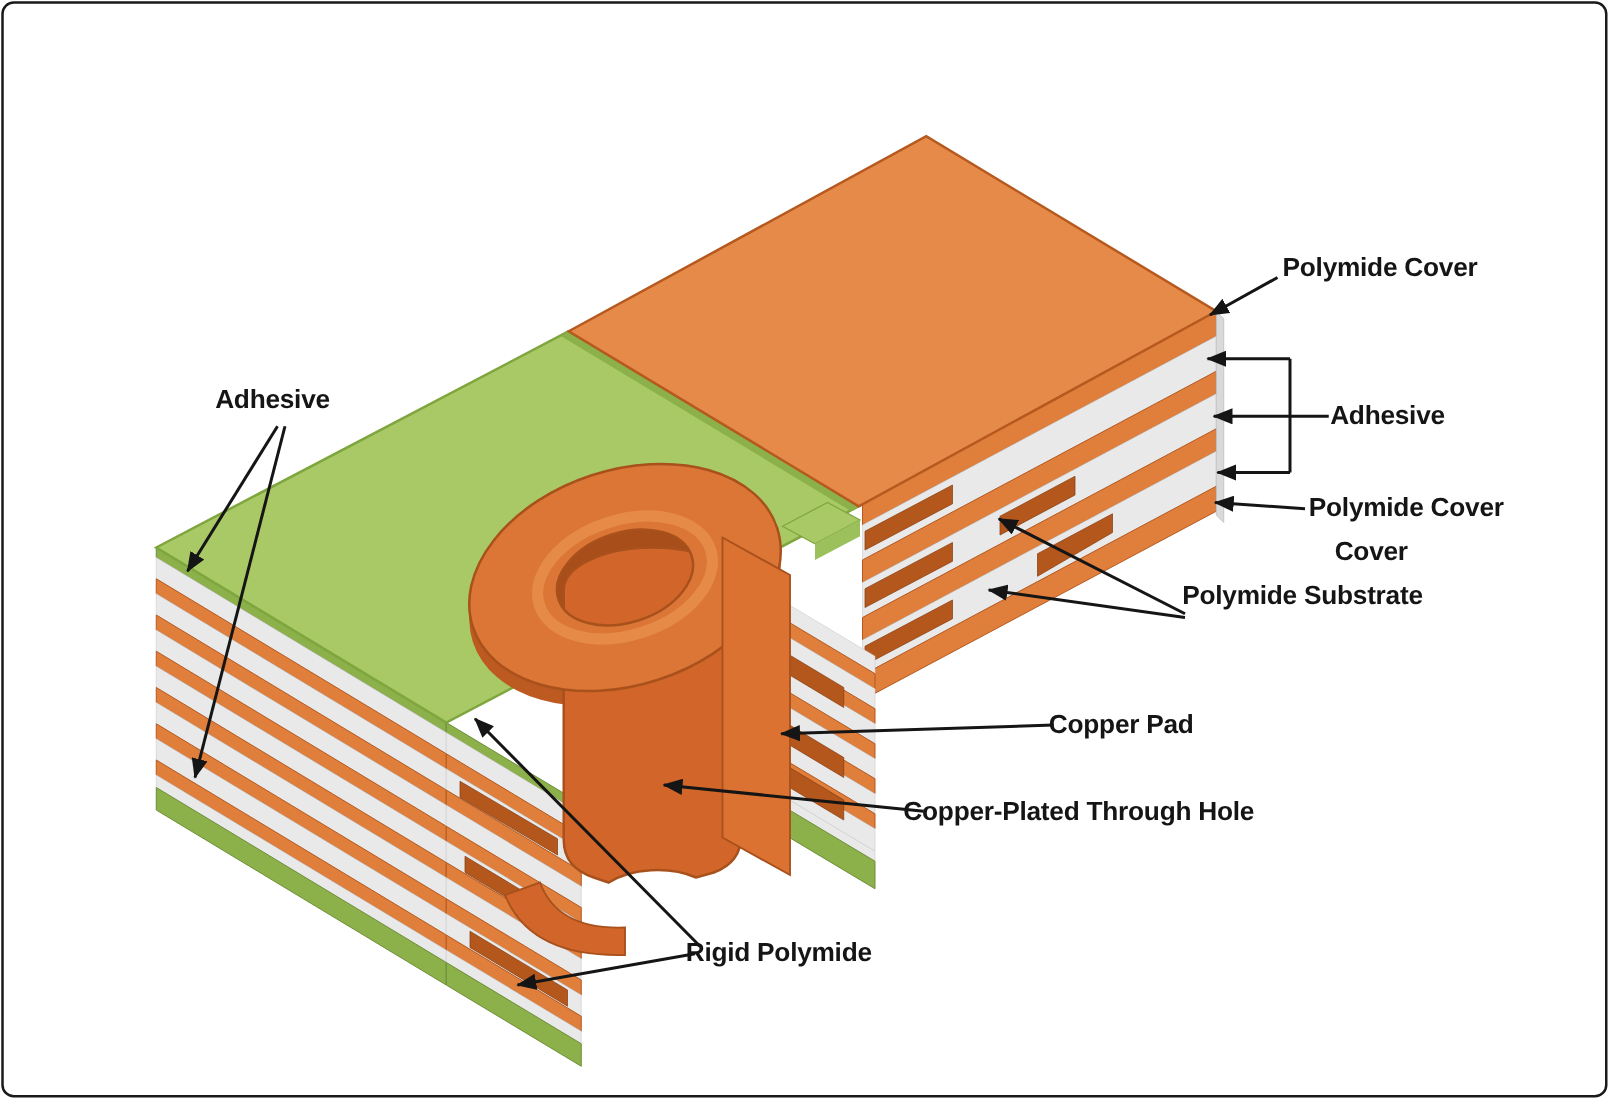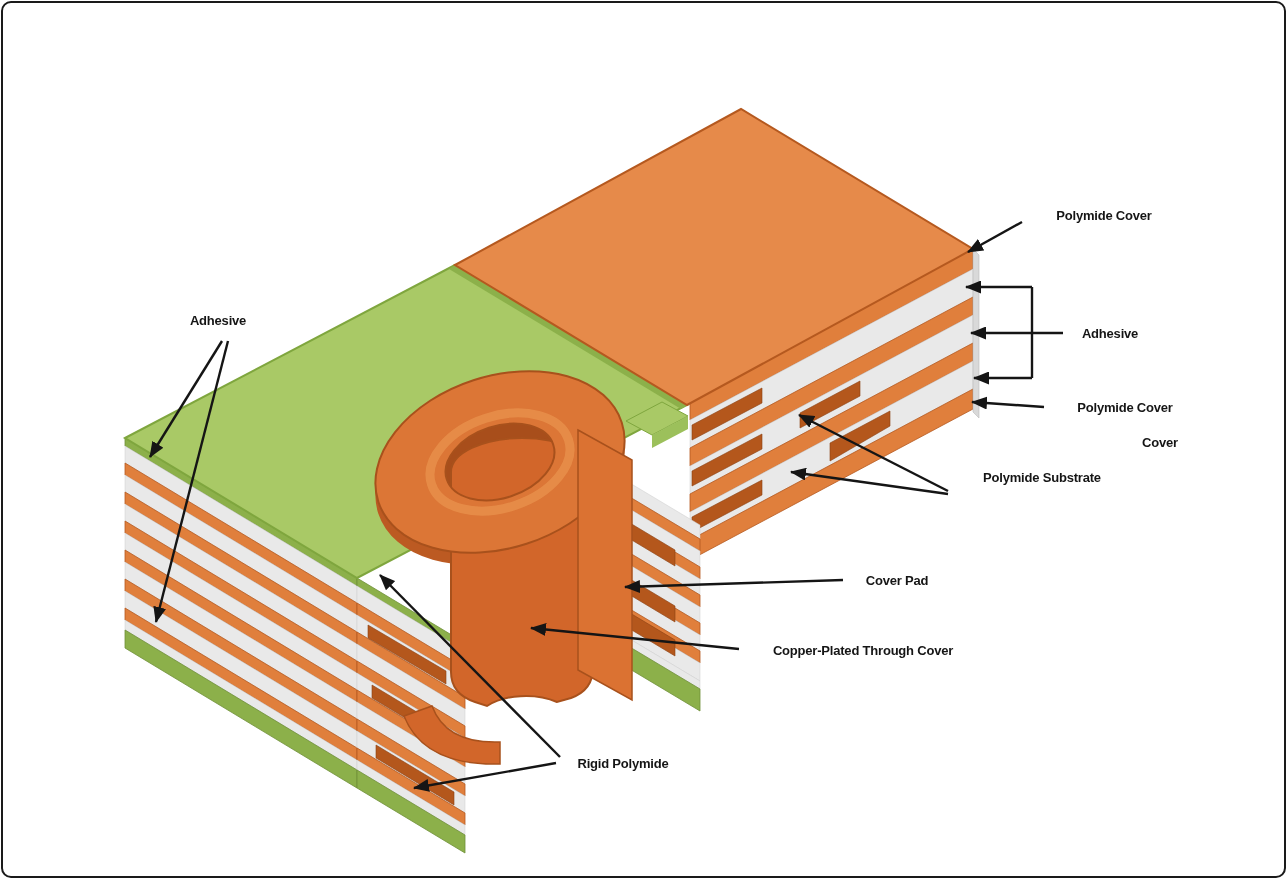--- a/index.html
+++ b/index.html
@@ -14,21 +14,21 @@
     position:absolute;inset:1px;
     border:2.5px solid #1a1a1a;
     border-radius:10px;
     pointer-events:none;
   }
   svg.scene{position:absolute;left:0;top:0;}
   .lbl{
     position:absolute;
     transform:translate(-50%,-50%);
     font-weight:700;
-    font-size:13px;
+    font-size:21px;
     letter-spacing:-0.2px;
     color:#151515;
     white-space:nowrap;
   }
 </style>
 </head>
 <body>
 
 <div class="stage">
 
@@ -152,20 +152,20 @@
       <line x1="739" y1="649" x2="531" y2="628" marker-end="url(#ah)"></line>
       <line x1="560" y1="757" x2="380" y2="575" marker-end="url(#ah)"></line>
       <line x1="556" y1="763" x2="414" y2="788" marker-end="url(#ah)"></line>
     </g>
   </svg>
 
   <div class="lbl" style="left:218px;top:320px">Adhesive</div>
   <div class="lbl" style="left:1104px;top:215px">Polymide Cover</div>
   <div class="lbl" style="left:1110px;top:333px">Adhesive</div>
   <div class="lbl" style="left:1125px;top:407px">Polymide Cover</div>
-  <div class="lbl" style="left:1160px;top:442px">Cover</div>
+  <div class="lbl" style="left:1097px;top:442px">Cover</div>
   <div class="lbl" style="left:1042px;top:477px">Polymide Substrate</div>
-  <div class="lbl" style="left:897px;top:580px">Cover Pad</div>
-  <div class="lbl" style="left:863px;top:650px">Copper-Plated Through Cover</div>
+  <div class="lbl" style="left:897px;top:580px">Copper Pad</div>
+  <div class="lbl" style="left:863px;top:650px">Copper-Plated Through Hole</div>
   <div class="lbl" style="left:623px;top:763px">Rigid Polymide</div>
 
   <div class="frame"></div>
 </div>
 
 </body></html>

